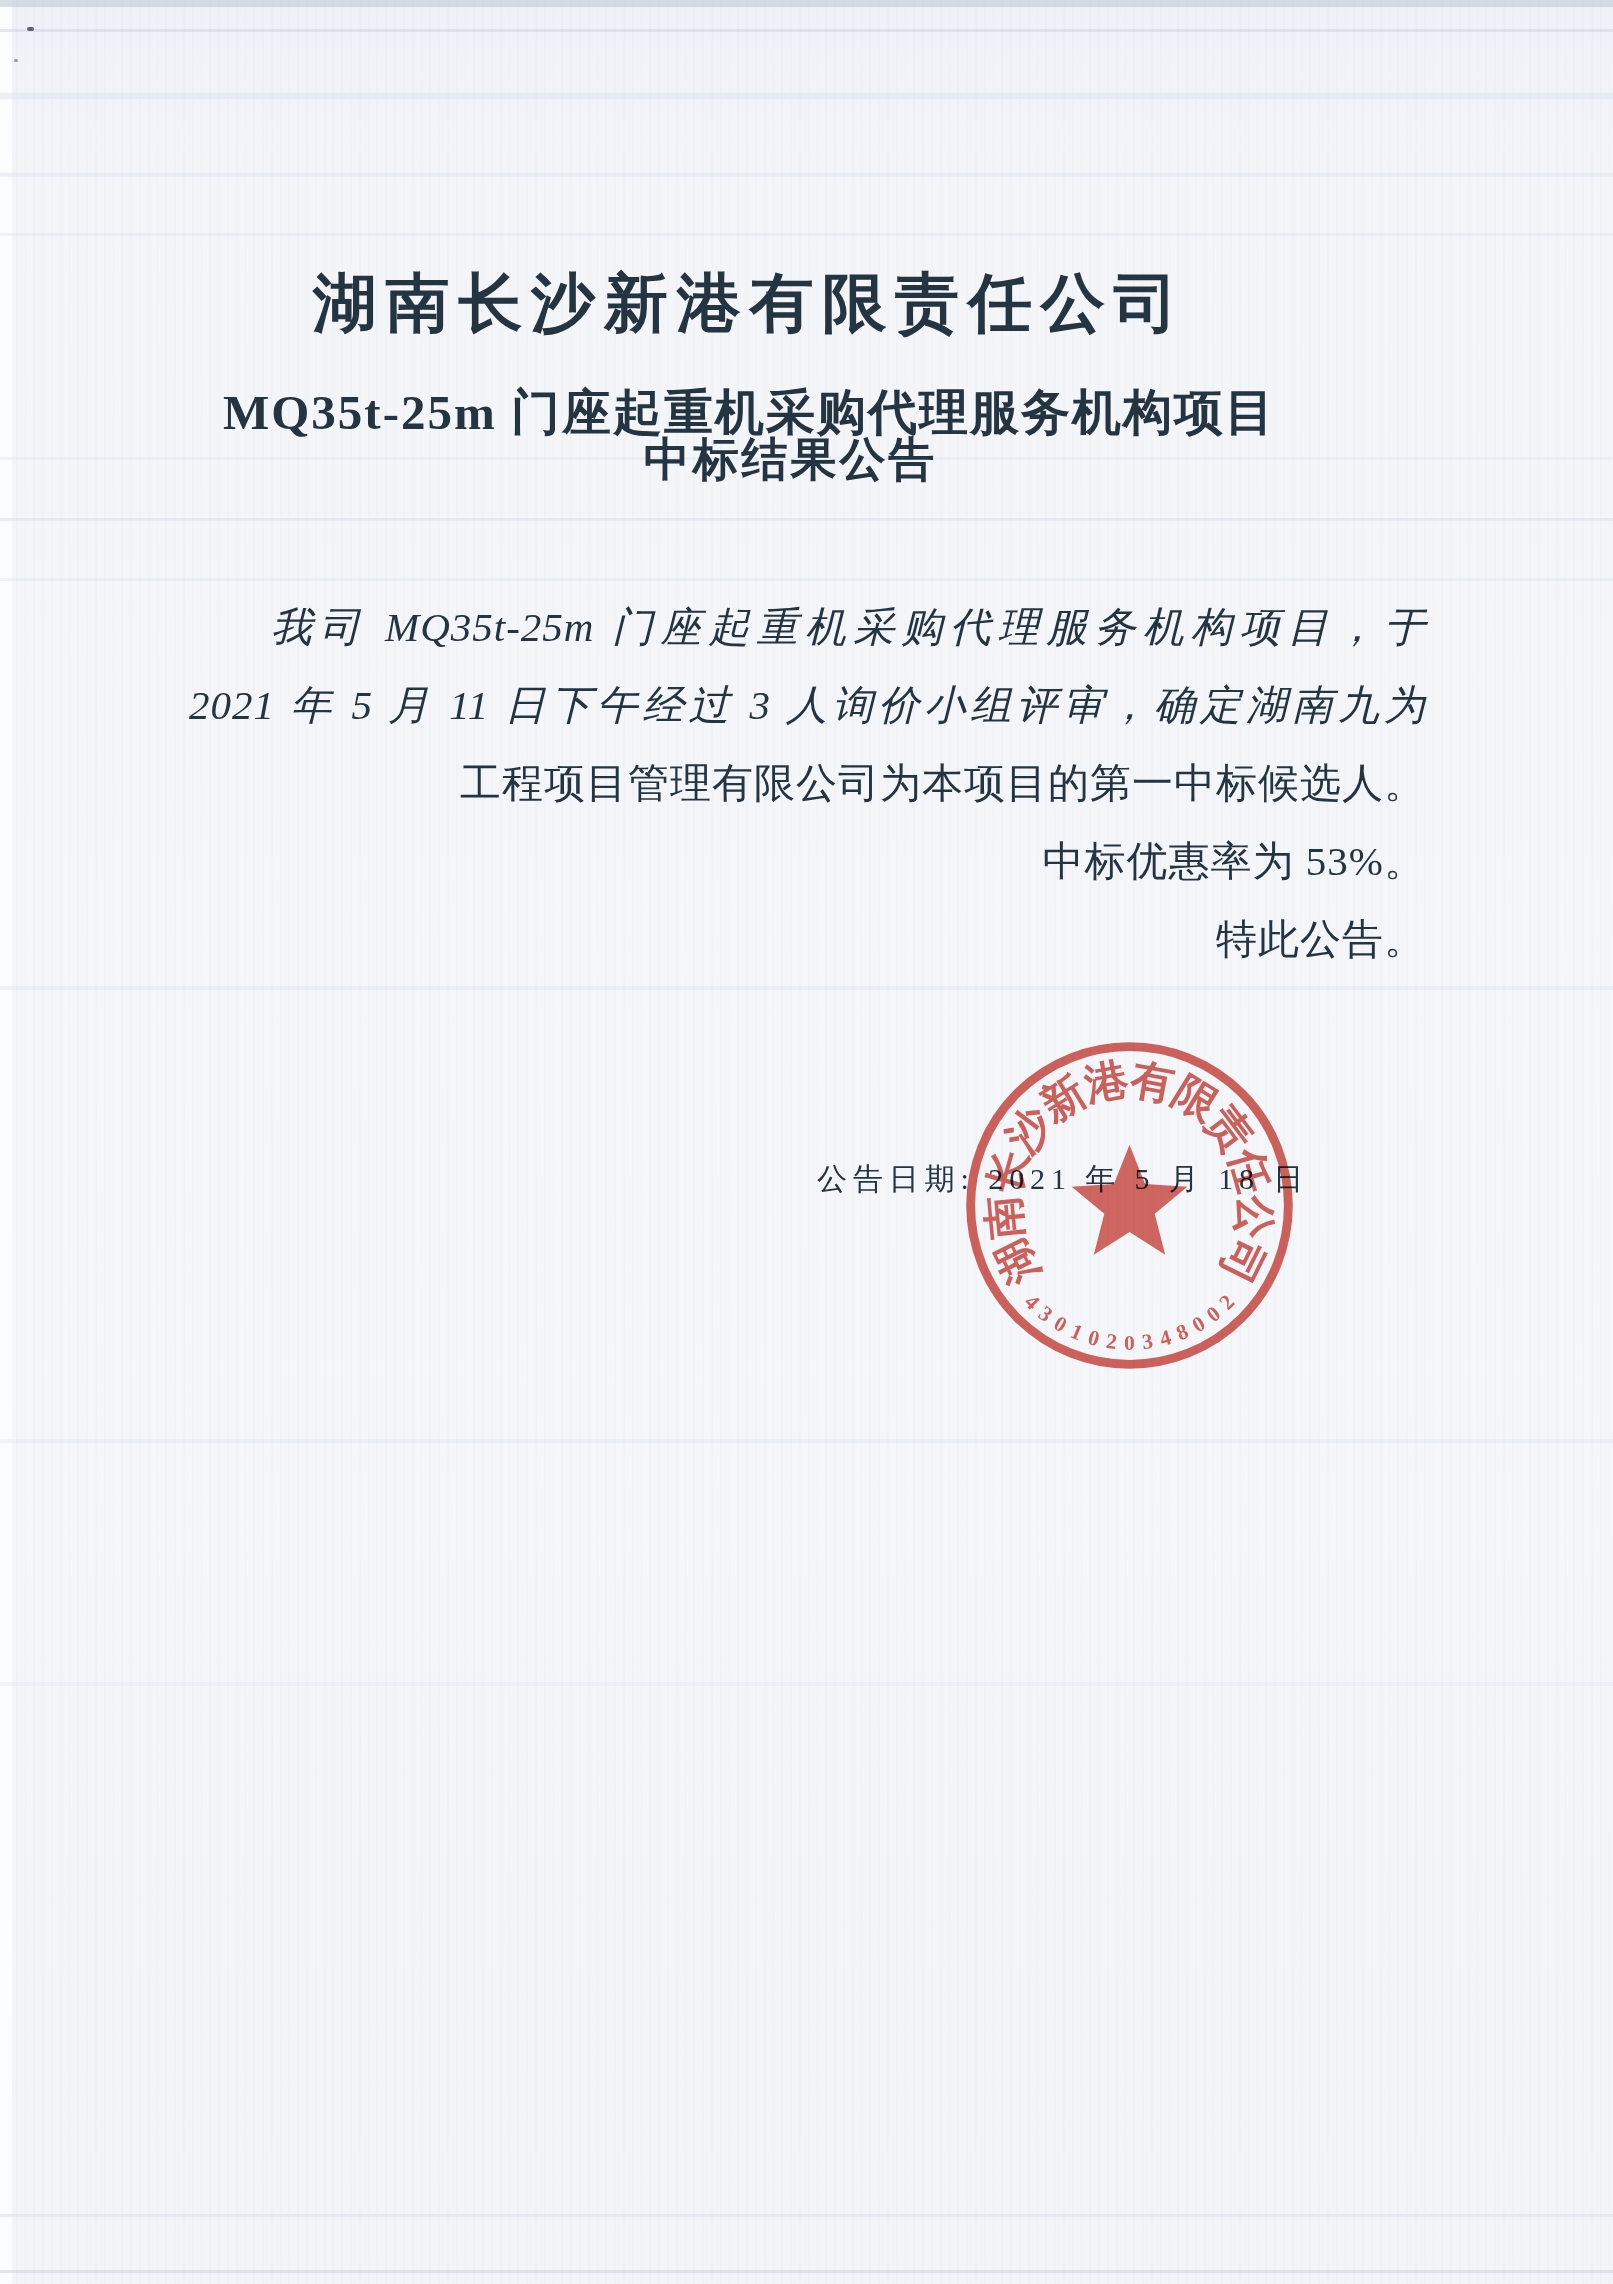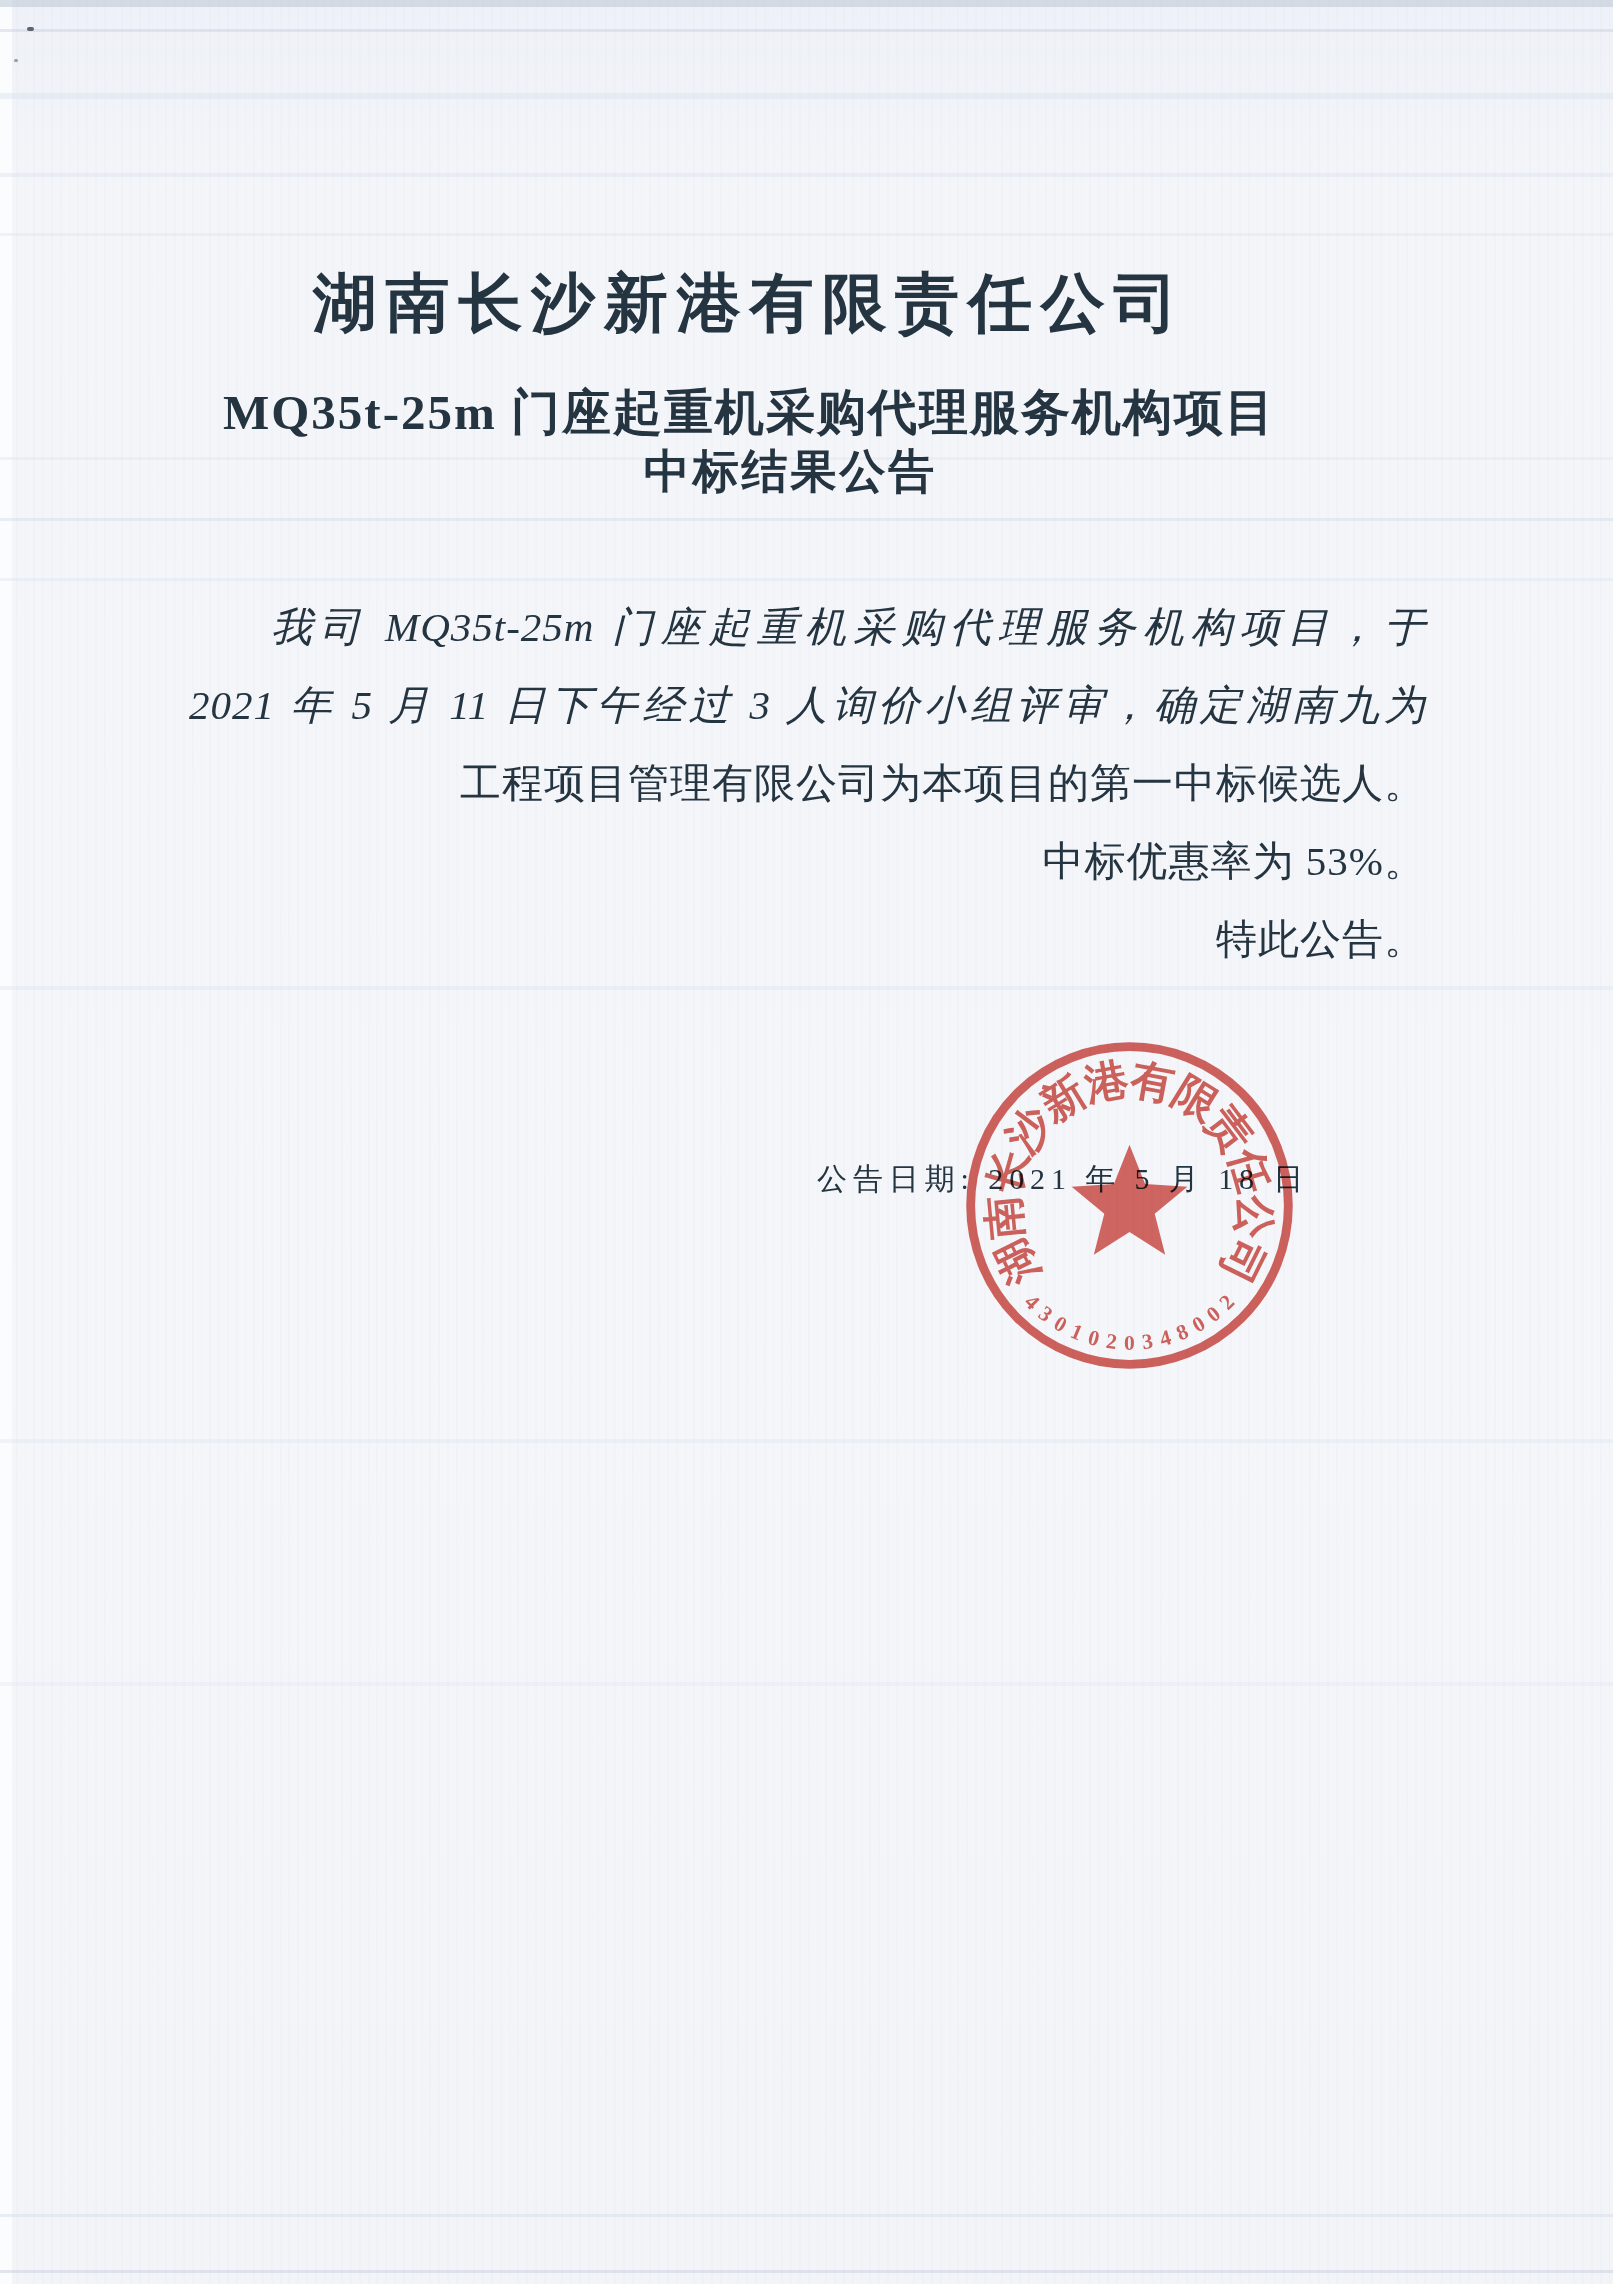--- a/index.html
+++ b/index.html
@@ -13,21 +13,21 @@
     color:#243440;
   }
   .streak{position:absolute;left:0;width:1613px;pointer-events:none;}
   .edge-left{position:absolute;left:0;top:0;width:11.8px;height:2285px;background:#fbfcfe;}
   .speck{position:absolute;background:#5a6673;border-radius:2px;}
 
   .title{position:absolute;left:127px;width:1245px;text-align:center;font-weight:bold;
          white-space:nowrap;}
   .title-1{top:276px;font-size:64px;letter-spacing:8.8px;line-height:55px;}
   .title-2{top:384px;font-size:49px;letter-spacing:2px;line-height:57px;}
-  .title-3{top:433px;font-size:46px;letter-spacing:2.9px;line-height:54px;transform:translateX(41px);margin-top:12px;}
+  .title-3{top:433px;font-size:46px;letter-spacing:2.9px;line-height:54px;transform:translateX(41px);}
 
   .body-block{position:absolute;left:189px;top:588px;width:1237px;font-size:41px;letter-spacing:1px;}
   .bline{height:78px;line-height:78px;white-space:nowrap;text-align:right;}
   .indent{text-indent:82px;}
   .justify{text-align:justify;text-align-last:justify;white-space:normal;font-style:italic;}
 
   .date-line{position:absolute;left:817px;top:1149px;font-size:30px;letter-spacing:5.9px;
              line-height:59px;white-space:nowrap;}
 
   .seal{position:absolute;left:953px;top:1029px;width:353px;height:353px;

